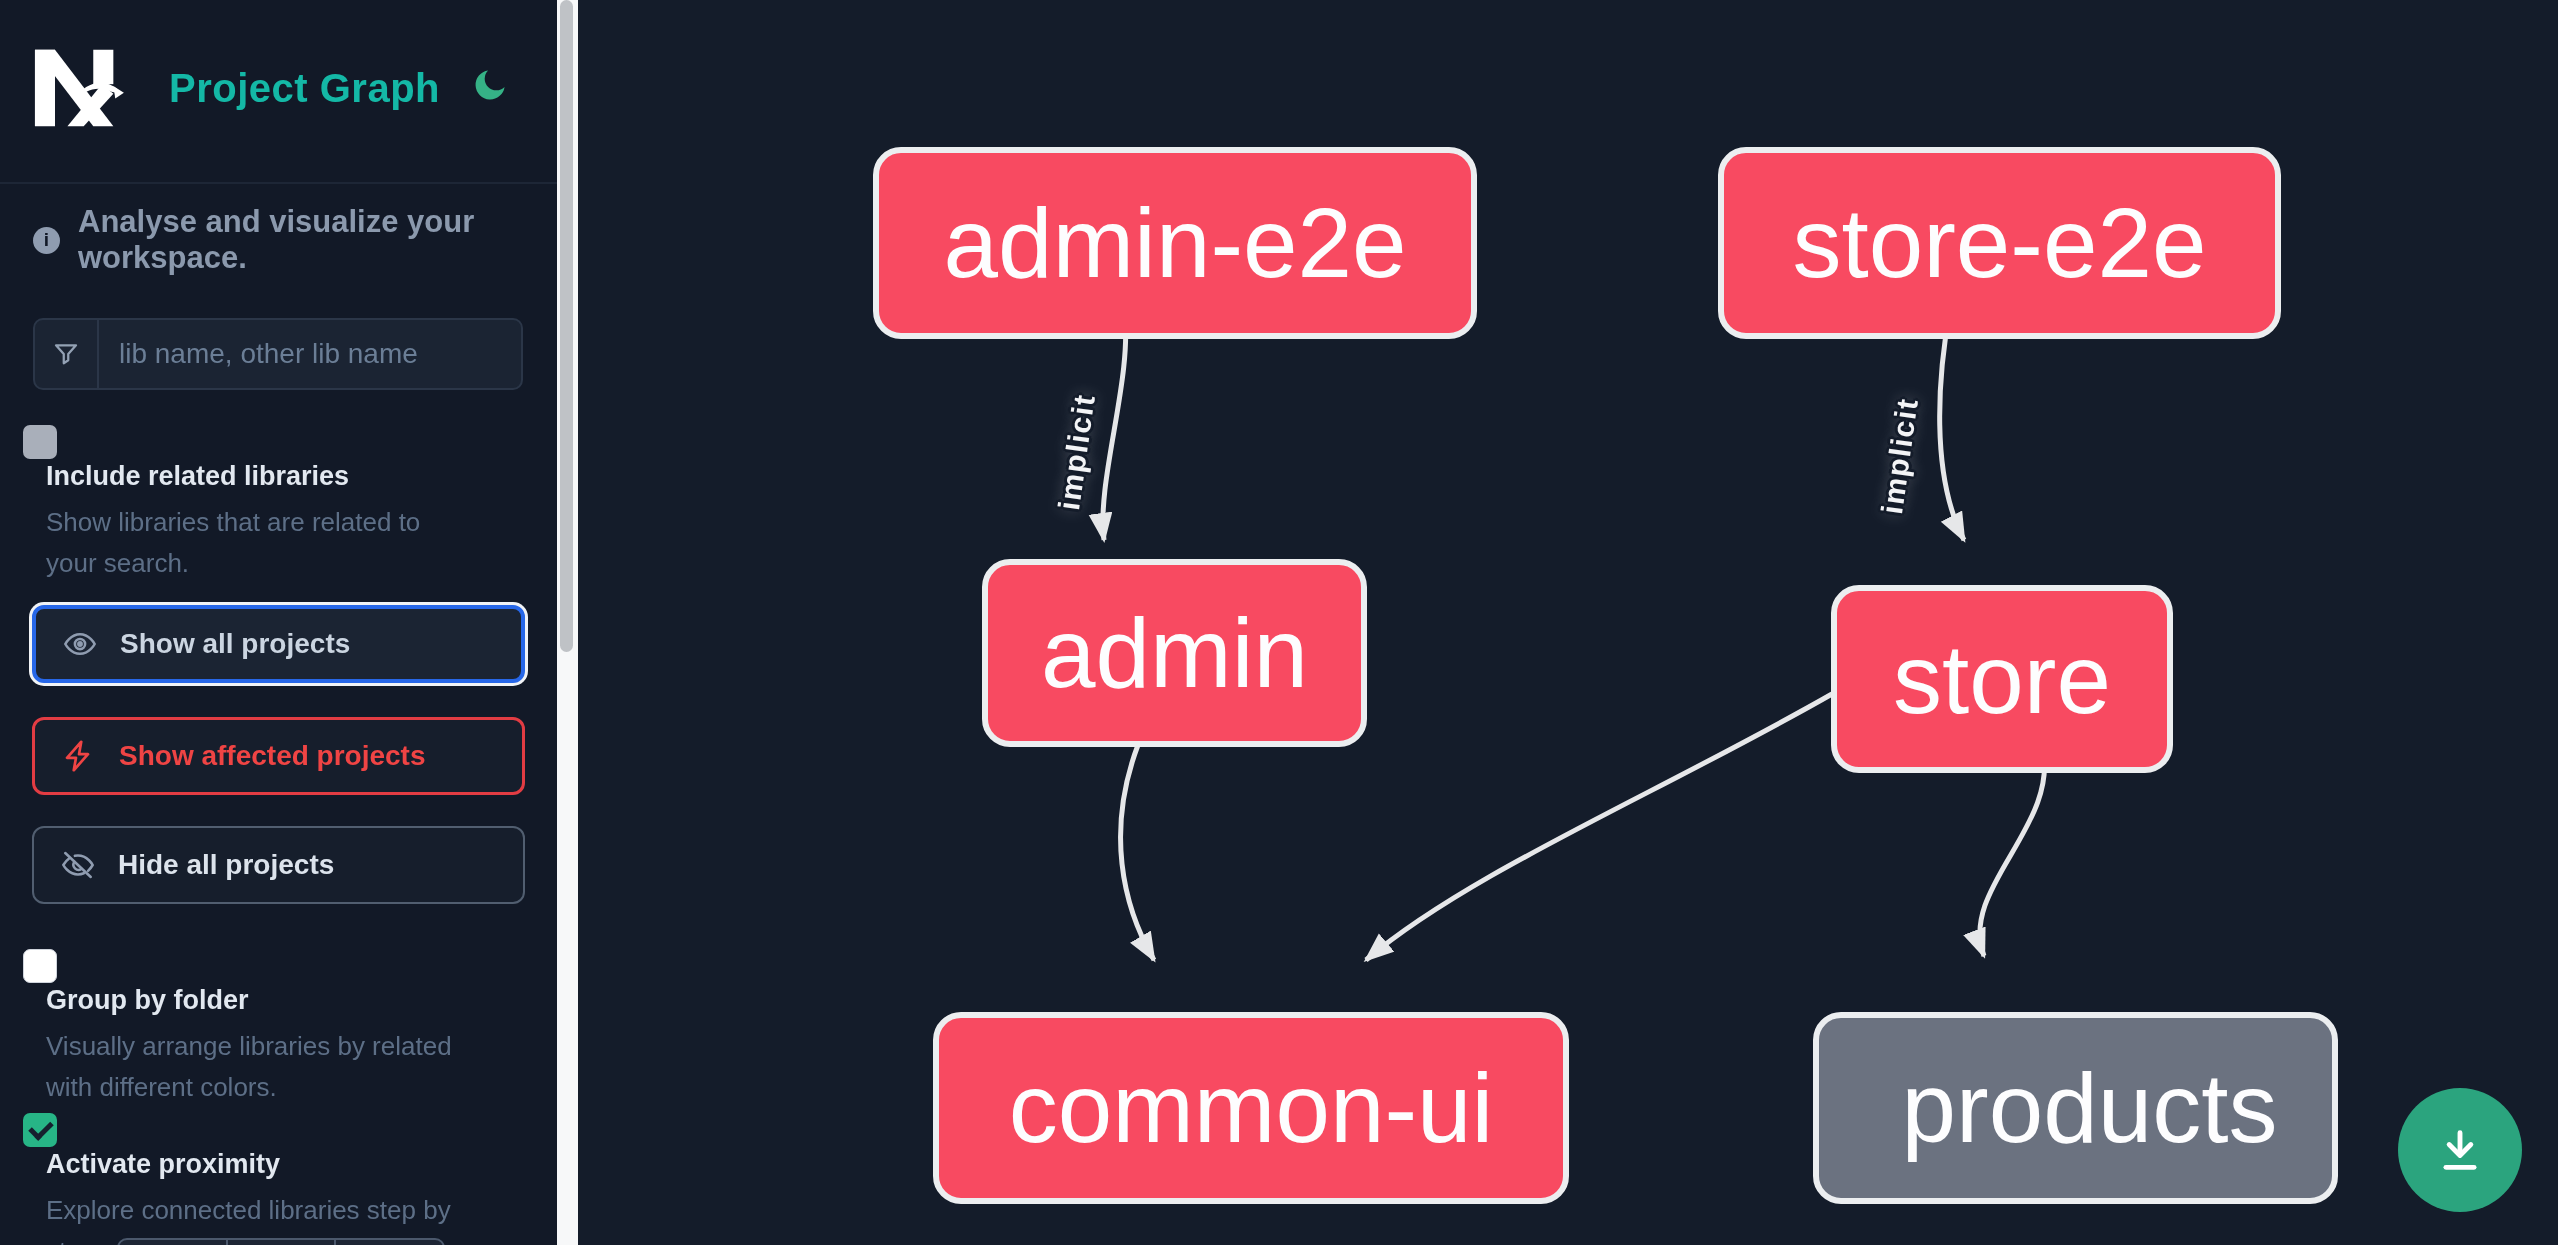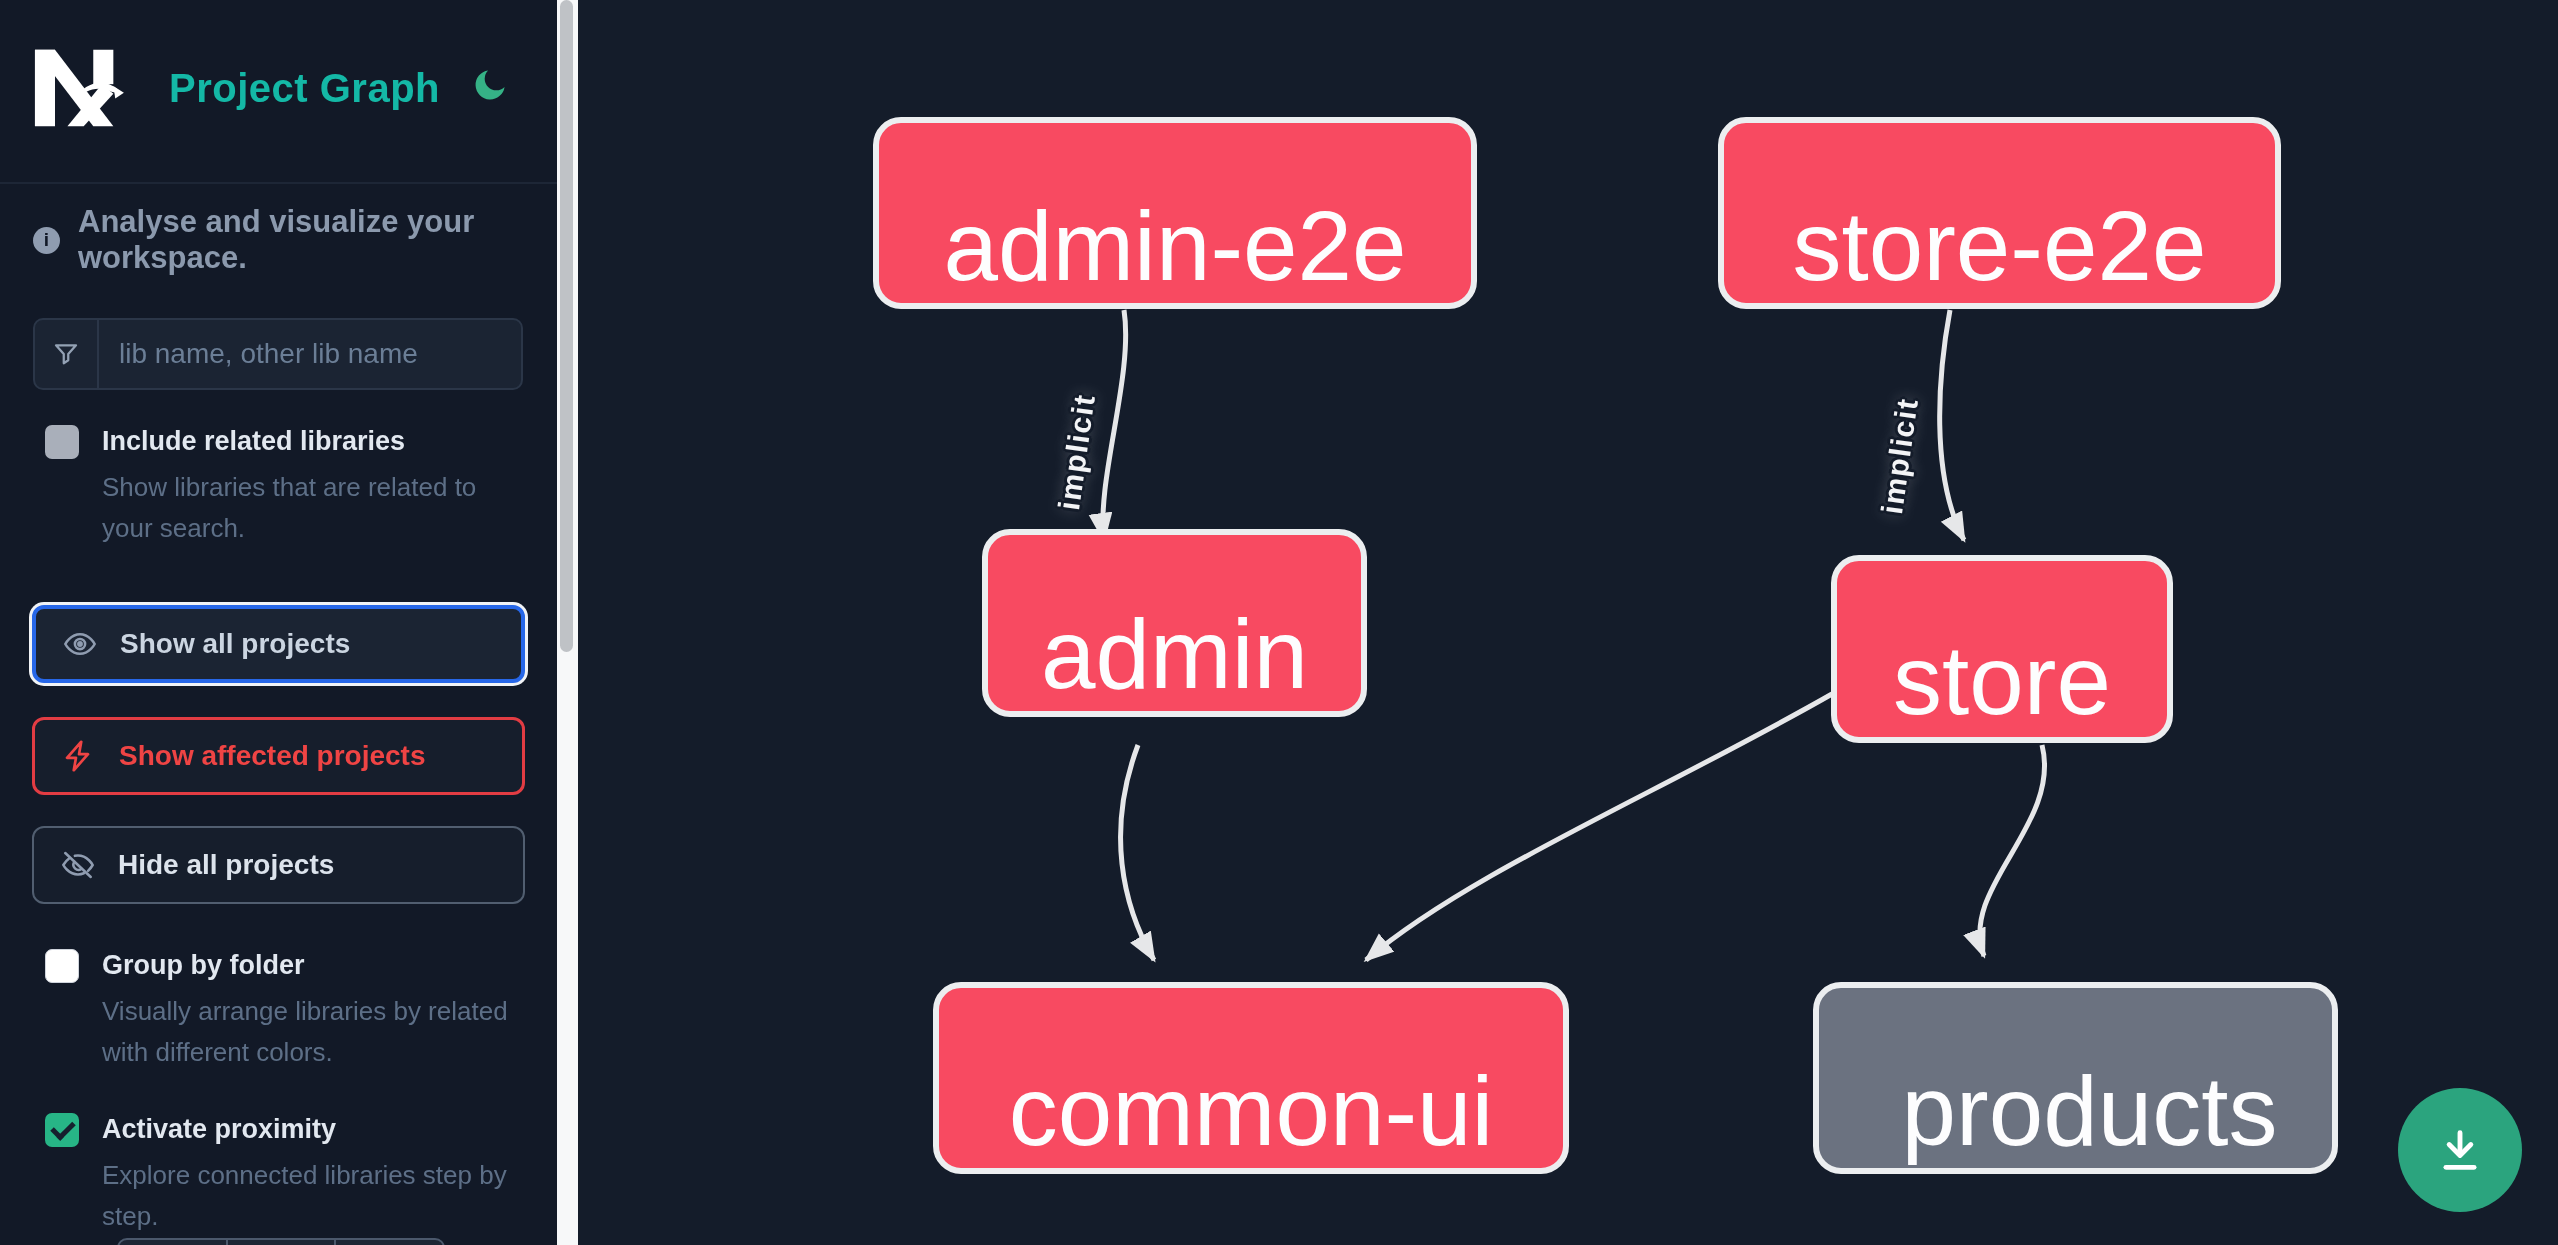--- a/index.html
+++ b/index.html
@@ -46,21 +46,21 @@
     font-weight:700;font-size:19px;display:flex;align-items:center;justify-content:center;flex:0 0 auto;}
   .tagline{margin-left:18px;font-size:31px;color:var(--txt-mid);font-weight:bold;}
 
   .searchbox{position:absolute;left:33px;top:318px;width:490px;height:72px;background:var(--panel-bg);
     border:2px solid var(--line);border-radius:10px;display:flex;align-items:stretch;}
   .searchbox .iconcell{width:64px;display:flex;align-items:center;justify-content:center;border-right:2px solid var(--line);flex:0 0 auto;}
   .searchbox input{flex:1;background:transparent;border:none;outline:none;color:var(--txt-bright);
     font-size:28px;font-family:"Liberation Sans",sans-serif;padding:0 20px;}
   .searchbox input::placeholder{color:#6b7e96;}
 
-  .toggle{position:absolute;left:45px;width:494px;display:flex;align-items:flex-start;}
+  .toggle{position:absolute;left:23px;width:494px;display:flex;align-items:flex-start;flex-direction:column;}
   .tog-1{top:424px;} .tog-2{top:948px;} .tog-3{top:1112px;}
   .cb{width:34px;height:34px;border-radius:7px;flex:0 0 auto;margin-top:1px;cursor:pointer;position:relative;}
   .cb--gray{background:#a9afba;}
   .cb--white{background:#ffffff;border:1px solid #cfd4dc;}
   .cb--checked{background:#27b586;}
   .cb--checked::after{content:"";position:absolute;left:7px;top:8px;width:17px;height:9px;
     border-left:5px solid #16202e;border-bottom:5px solid #16202e;transform:rotate(-45deg);}
   .togtext{margin-left:23px;width:412px;}
   .toglabel{font-size:27px;font-weight:600;color:var(--txt-bright);line-height:34px;cursor:pointer;}
   .togdesc{margin-top:9px;font-size:26px;line-height:41px;color:var(--txt-dim);}
@@ -83,22 +83,22 @@
 
   
   .vtrack{position:absolute;left:557px;top:0;width:21px;height:1245px;background:#f7f8f9;z-index:6;}
   .vthumb{position:absolute;left:3px;top:0;width:13px;height:652px;background:#bfc2c6;border-radius:7px;cursor:pointer;}
 
   
   .stage{position:absolute;left:578px;top:0;right:0;bottom:0;background:var(--canvas-bg);}
   .edges-svg{position:absolute;left:0;top:0;width:2558px;height:1245px;z-index:1;}
   .edges-svg path.edge{fill:none;stroke:var(--edge);stroke-width:5px;}
 
-  .gnode{position:absolute;z-index:2;display:flex;align-items:flex-end;justify-content:center;
-    background:var(--node-pink);border:6px solid var(--node-border);border-radius:28px;cursor:pointer;}
+  .gnode{position:absolute;z-index:2;display:flex;align-items:center;justify-content:center;
+    background:var(--node-pink);border:6px solid var(--node-border);border-radius:28px;cursor:pointer;margin-top:30px;}
   .gnode .nlabel{color:#fdfdfe;font-size:98px;font-weight:400;letter-spacing:0;white-space:nowrap;}
   .gnode--gray{background:var(--node-gray);padding-left:28px;}
 
   .edge-label{position:absolute;z-index:3;color:#f3f4f6;font-size:30px;font-weight:700;letter-spacing:1.5px;
     transform:translate(-50%,-50%) rotate(-82deg);transform-origin:center;white-space:nowrap;
     text-shadow:
       3px 0 0 #141c2a,-3px 0 0 #141c2a,0 3px 0 #141c2a,0 -3px 0 #141c2a,
       2px 2px 0 #141c2a,-2px -2px 0 #141c2a,2px -2px 0 #141c2a,-2px 2px 0 #141c2a,
       0 0 16px rgba(235,238,242,.45);}
 

